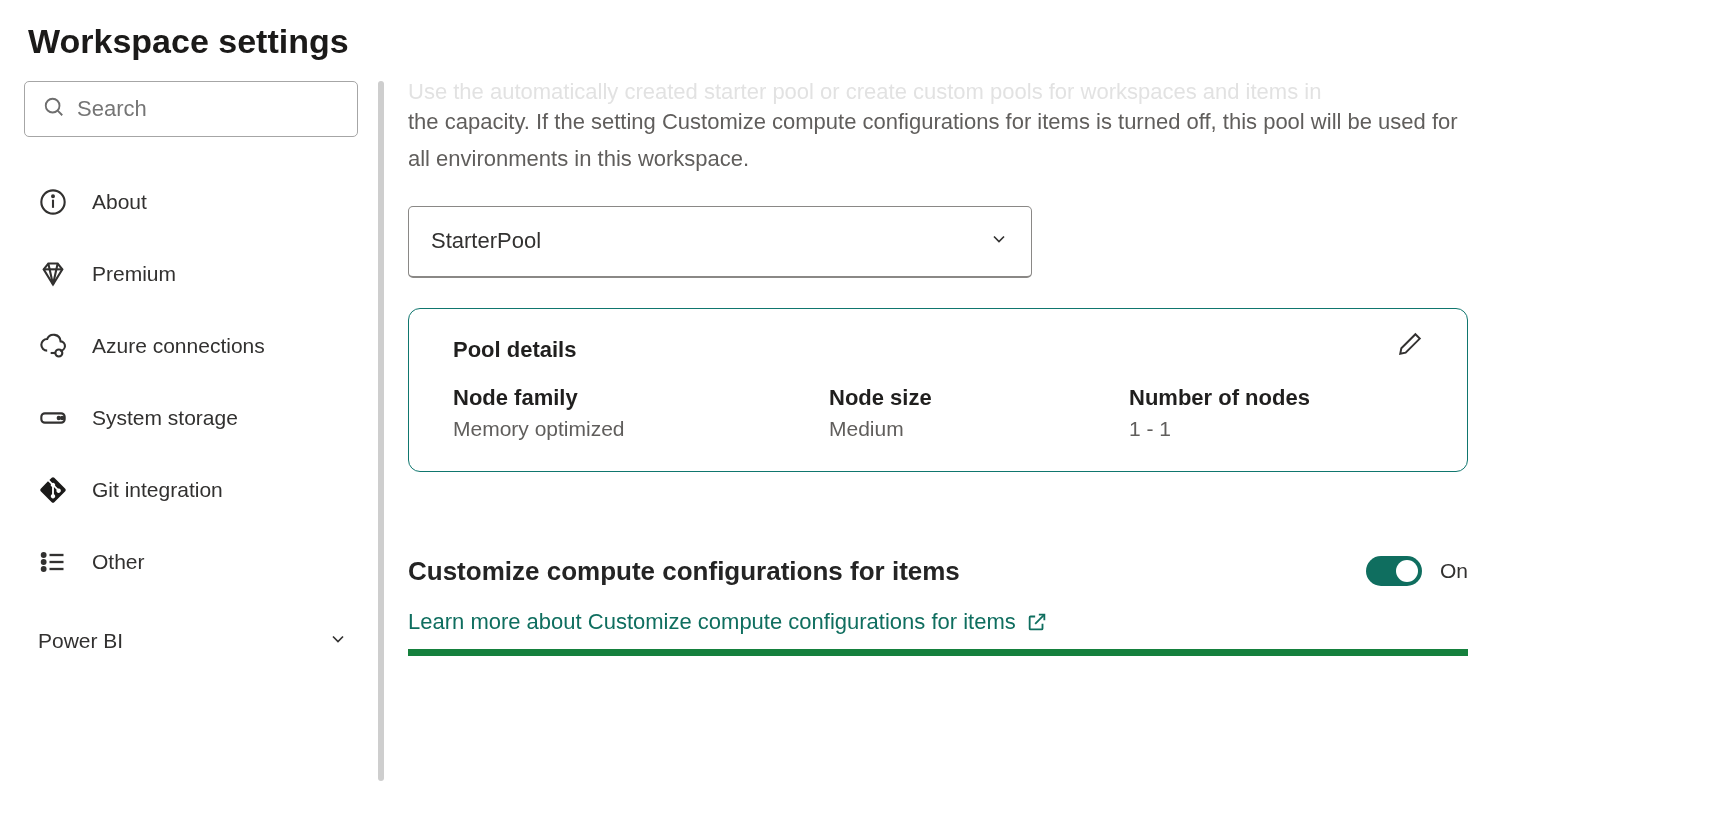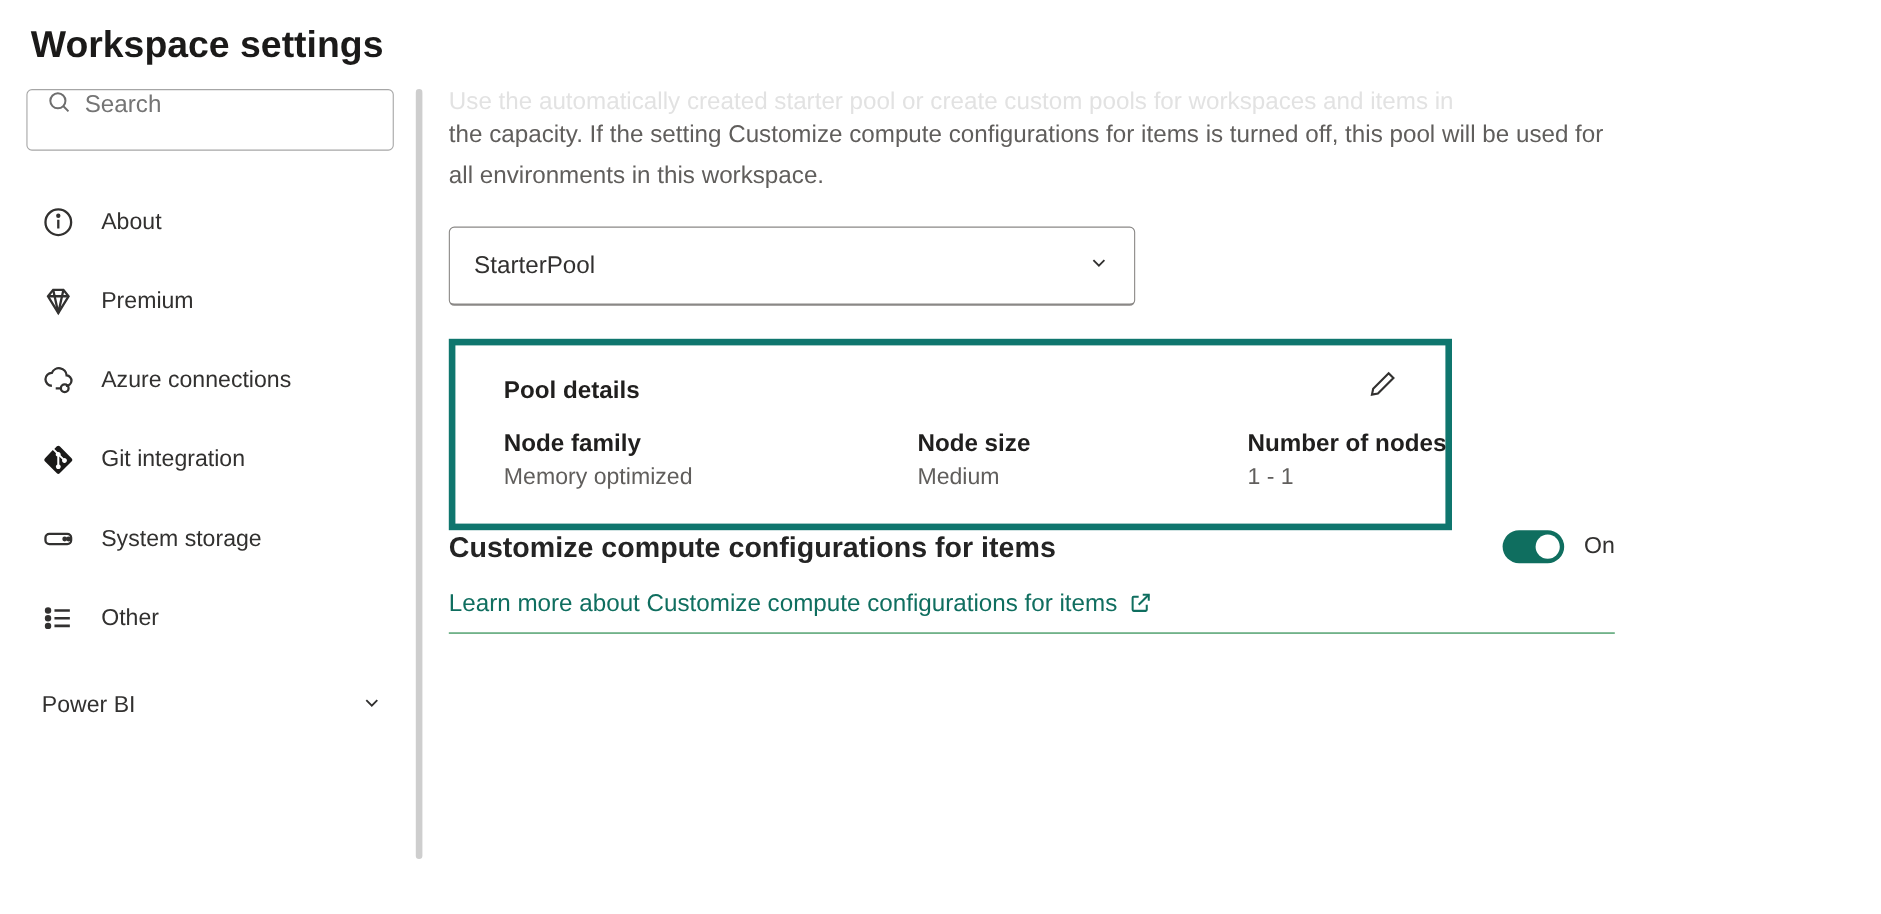--- a/index.html
+++ b/index.html
@@ -28,21 +28,21 @@
     .sidebar {
       width: 370px;
       padding: 0 0 0 24px;
       flex-shrink: 0;
     }
     .search-wrap {
       border: 1px solid #a6a6a6;
       border-radius: 5px;
       height: 56px;
       display: flex;
-      align-items: flex-start;
+      align-items: center;
       padding: 0 18px;
       margin-right: 12px;
     }
     .search-icon-svg {
       width: 22px;
       height: 22px;
       stroke: #6e6e6e;
       stroke-width: 2;
       fill: none;
       flex-shrink: 0;
@@ -141,24 +141,24 @@
       justify-content: space-between;
       padding: 0 22px;
       cursor: pointer;
     }
     .select-value {
       font-size: 22px;
       color: #323130;
     }
     .pool-card {
       margin-top: 30px;
-      border: 6px solid #0f766e;
-      border-radius: 0;
+      border: 1px solid #0f766e;
+      border-radius: 12px;
       padding: 28px 44px 30px 44px;
-      width: 912px;
+      width: 1060px;
       position: relative;
     }
     .pool-card-title {
       font-size: 22px;
       font-weight: 600;
       color: #201f1e;
       margin-bottom: 22px;
     }
     .edit-btn {
       position: absolute;
@@ -188,22 +188,23 @@
       font-size: 22px;
       font-weight: 600;
       color: #201f1e;
       margin-bottom: 6px;
     }
     .pool-value {
       font-size: 21px;
       color: #605e5c;
     }
     .setting-row {
+      margin-top: 84px;
       width: 1060px;
-      border-bottom: 1px solid #15803d;
+      border-bottom: 7px solid #15803d;
       padding-bottom: 14px;
     }
     .setting-head {
       display: flex;
       align-items: center;
       justify-content: space-between;
     }
     .setting-title {
       font-size: 26px;
       font-weight: 700;
@@ -303,35 +304,35 @@
           <svg viewBox="0 0 24 24" fill="none" stroke="#323130" stroke-width="1.8">
               <path d="M7 16 A5 5 0 0 1 7 6 A6 6 0 0 1 18.5 8 A4 4 0 0 1 18 16"></path>
               <circle cx="17" cy="18" r="3"></circle>
               <path d="M14 18 L10 18"></path>
             </svg>
         </span>
         <span>Azure connections</span>
       </li>
       <li class="nav-item">
         <span class="nav-icon">
-          <svg viewBox="0 0 24 24">
-              <path fill="#1b1a19" d="M22.5 10.9 13.1 1.5a1.6 1.6 0 0 0-2.2 0L8.9 3.5l2.5 2.5a1.9 1.9 0 0 1 2.4 2.4l2.4 2.4a1.9 1.9 0 1 1-1.1 1l-2.3-2.3v6.1a1.9 1.9 0 1 1-1.6 0V9.4a1.9 1.9 0 0 1-1-2.5L7.7 4.4 1.5 10.9a1.6 1.6 0 0 0 0 2.2l9.4 9.4a1.6 1.6 0 0 0 2.2 0l9.4-9.4a1.6 1.6 0 0 0 0-2.2z"></path>
-            </svg>
-        </span>
-        <span>Git integration</span>
-      </li>
-      <li class="nav-item">
-        <span class="nav-icon">
           <svg viewBox="0 0 24 24" fill="none" stroke="#323130" stroke-width="1.8">
               <rect x="2" y="8" width="20" height="8" rx="3"></rect>
               <circle cx="17" cy="12" r="1" fill="#323130"></circle>
               <circle cx="20" cy="12" r="1" fill="#323130"></circle>
             </svg>
         </span>
         <span>System storage</span>
+      </li>
+      <li class="nav-item">
+        <span class="nav-icon">
+          <svg viewBox="0 0 24 24">
+              <path fill="#1b1a19" d="M22.5 10.9 13.1 1.5a1.6 1.6 0 0 0-2.2 0L8.9 3.5l2.5 2.5a1.9 1.9 0 0 1 2.4 2.4l2.4 2.4a1.9 1.9 0 1 1-1.1 1l-2.3-2.3v6.1a1.9 1.9 0 1 1-1.6 0V9.4a1.9 1.9 0 0 1-1-2.5L7.7 4.4 1.5 10.9a1.6 1.6 0 0 0 0 2.2l9.4 9.4a1.6 1.6 0 0 0 2.2 0l9.4-9.4a1.6 1.6 0 0 0 0-2.2z"></path>
+            </svg>
+        </span>
+        <span>Git integration</span>
       </li>
       <li class="nav-item">
         <span class="nav-icon">
           <svg viewBox="0 0 24 24" fill="none" stroke="#323130" stroke-width="2">
               <circle cx="4" cy="6" r="1.5" fill="#323130"></circle>
               <line x1="9" y1="6" x2="21" y2="6"></line>
               <circle cx="4" cy="12" r="1.5" fill="#323130"></circle>
               <line x1="9" y1="12" x2="21" y2="12"></line>
               <circle cx="4" cy="18" r="1.5" fill="#323130"></circle>
               <line x1="9" y1="18" x2="21" y2="18"></line>

